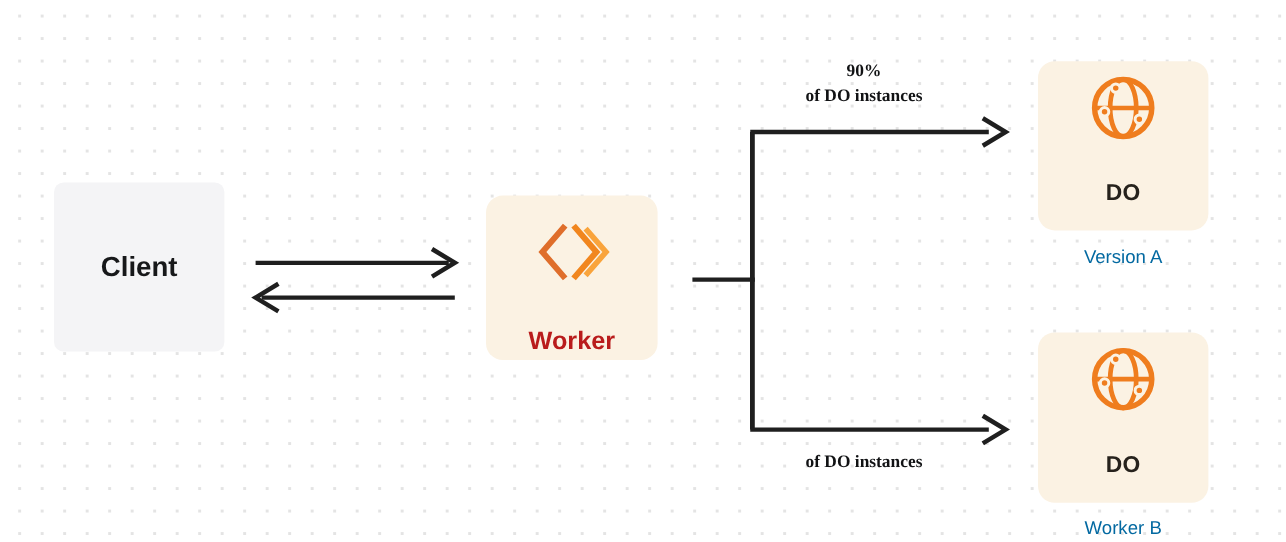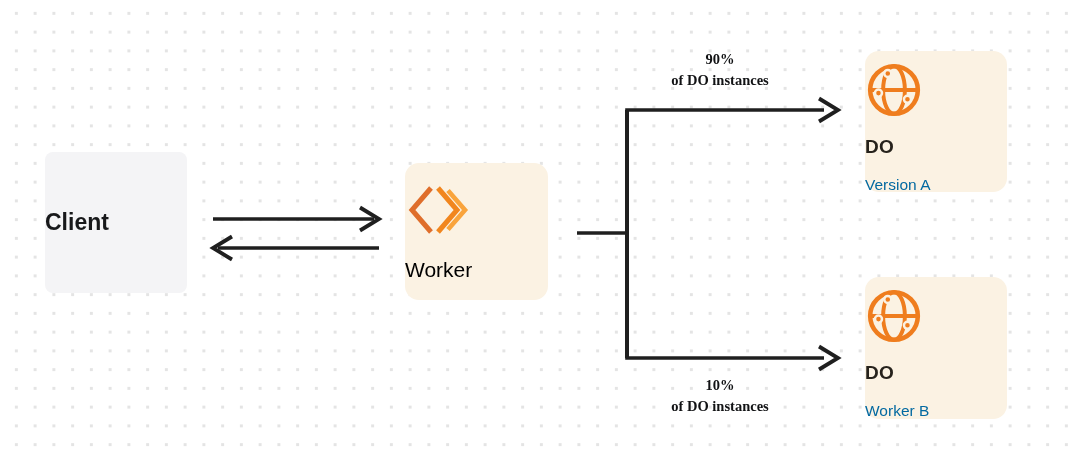--- a/index.html
+++ b/index.html
@@ -21,22 +21,23 @@
   }
   .connectors {
     position: absolute;
     inset: 0;
     pointer-events: none;
   }
   .node {
     position: absolute;
     display: flex;
     flex-direction: column;
-    align-items: flex-start;
+    align-items: center;
     box-sizing: border-box;
+    gap: 15px;
   }
   .client-node {
     left: 45px; top: 152px;
     width: 142px; height: 141px;
     background: #f4f4f6;
     border-radius: 8px;
     justify-content: center;
   }
   .client-label {
     font-size: 23px;
@@ -46,22 +47,22 @@
   .worker-node {
     left: 405px; top: 163px;
     width: 143px; height: 137px;
     background: #fbf2e3;
     border-radius: 14px;
     padding-top: 19px;
   }
   .worker-label {
     margin-top: 20px;
     font-size: 21px;
-    font-weight: 400;
-    color: #000000;
+    font-weight: 700;
+    color: #b91c1c;
   }
   .do-node {
     width: 142px; height: 141px;
     background: #fbf2e3;
     border-radius: 14px;
     padding-top: 10px;
     left: 865px;
   }
   .do-node.a { top: 51px; }
   .do-node.b { top: 277px; height: 142px; }
@@ -142,21 +143,20 @@
     </span>
     <span class="worker-label">Worker</span>
   </div>
 
   <div class="pct-block top">
     <div>90%</div>
     <div>of DO instances</div>
   </div>
 
   <div class="pct-block bottom">
-    <div>10%</div>
     <div>of DO instances</div>
   </div>
 
   <div class="node do-node a">
     <span class="icon-wrap">
       <svg width="58" height="58" viewBox="0 0 56 56" fill="none" aria-hidden="true">
         <circle cx="28" cy="28" r="23" stroke="#ef7d1e" stroke-width="4.4"></circle>
         <path d="M6 28 H50" stroke="#ef7d1e" stroke-width="3.8"></path>
         <ellipse cx="28" cy="28" rx="10.5" ry="23" stroke="#ef7d1e" stroke-width="3.8"></ellipse>
         <circle cx="22" cy="12" r="3.4" fill="#ef7d1e" stroke="#fbf2e3" stroke-width="2.4"></circle>

